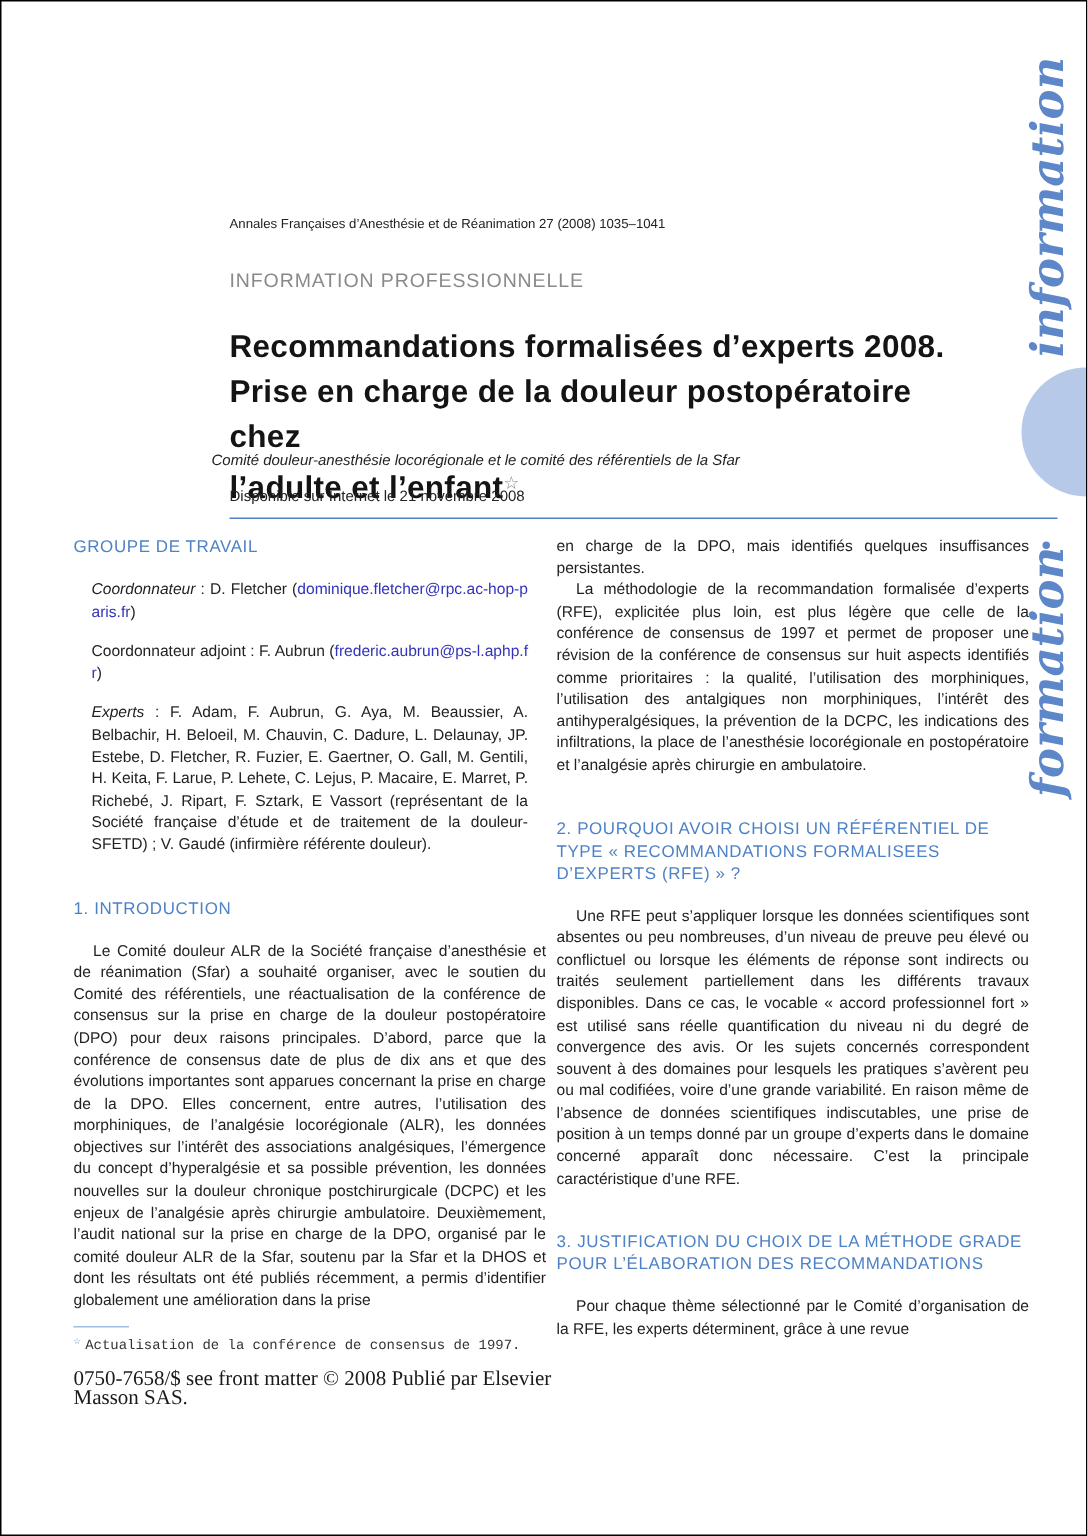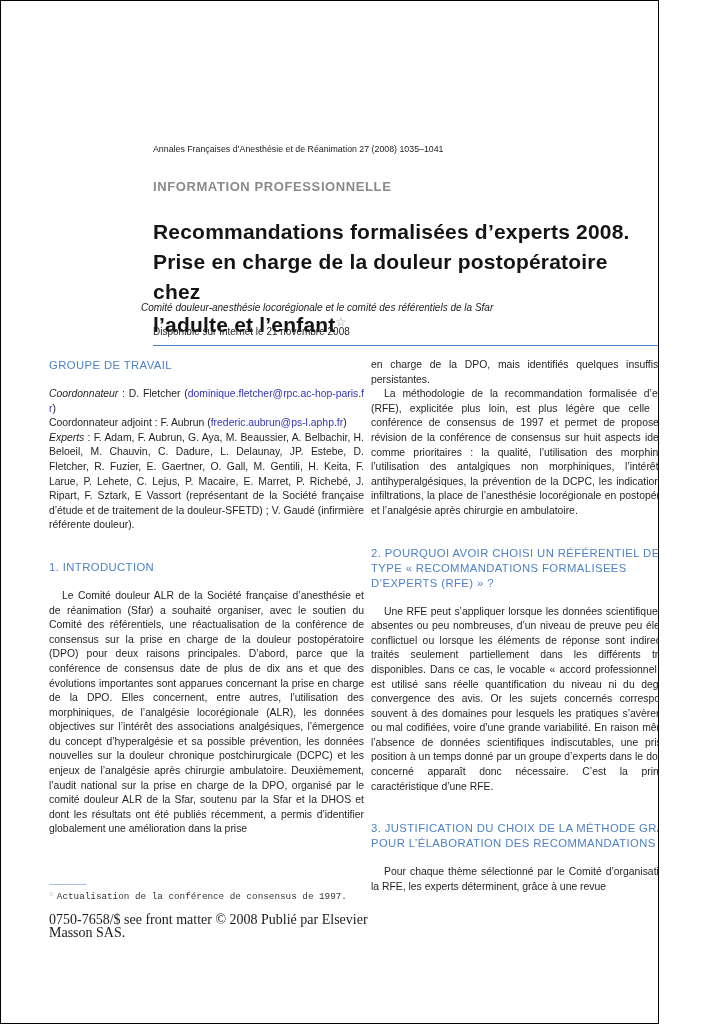--- a/index.html
+++ b/index.html
@@ -1,41 +1,41 @@
 <!DOCTYPE html>
 <html><head>
 <meta charset="utf-8">
 <style>
   html,body{margin:0;padding:0;background:#ffffff;}
   .page{
-    position:relative;width:659px;height:1024px;background:#ffffff;
+    position:relative;width:725px;height:1024px;background:#ffffff;
     border:1px solid #000;box-sizing:border-box;overflow:hidden;
     font-family:"Liberation Sans",sans-serif;color:#1f1f1f;
   }
   
   .journal-line{position:absolute;left:152px;top:143px;font-size:8.8px;color:#222;}
-  .eyebrow{position:absolute;left:152px;top:178px;font-size:13px;font-weight:bold;
+  .eyebrow{position:absolute;left:152px;top:178px;font-size:13px;font-weight:normal;
     color:#8a8a8a;letter-spacing:.6px;}
   .title{position:absolute;left:152px;top:216px;width:505px;font-size:21px;
     font-weight:bold;color:#141414;line-height:30px;letter-spacing:.2px;}
   .title sup{font-size:12px;color:#8a8a8a;font-weight:normal;vertical-align:6px;}
   .subtitle{position:absolute;left:140px;top:301px;font-size:10px;font-style:italic;color:#222;}
   .available{position:absolute;left:152px;top:325px;font-size:10px;color:#222;}
   .head-rule{position:absolute;left:152px;top:344px;width:552px;height:1px;background:#4e82c6;}
   
   .col{position:absolute;top:357px;width:315px;font-size:10.4px;line-height:14.6px;
     text-align:justify;}
   .col-left{left:48px;}
   .col-right{left:370px;}
   .sec-h{font-size:11.3px;font-weight:normal;color:#4e82c6;letter-spacing:.4px;
     line-height:15px;margin:0 0 14px 0;text-align:left;}
   .sec-h.spaced{margin-top:27px;}
   .col p{margin:0;}
   .col p.indent{text-indent:13px;}
-  .wg p{margin:0;}
+  .wg p{margin:12px;}
   .ital{font-style:italic;}
   a.link{color:#3333bb;text-decoration:none;word-break:break-all;cursor:pointer;}
   
   .footnote{position:absolute;left:48px;top:883px;width:315px;font-size:9.3px;color:#333;font-family:Liberation Mono, monospace;}
   .footnote-rule{width:37px;height:1px;background:#9fc0e2;margin-bottom:4px;}
   .footnote sup{color:#7a9cc6;font-size:8px;vertical-align:3px;margin-right:3px;}
   .footer{position:absolute;left:48px;top:912px;width:340px;
     font-family:"Liberation Serif",serif;font-size:14px;color:#1a1a1a;line-height:13px;}
   
   .vword{position:absolute;white-space:nowrap;

